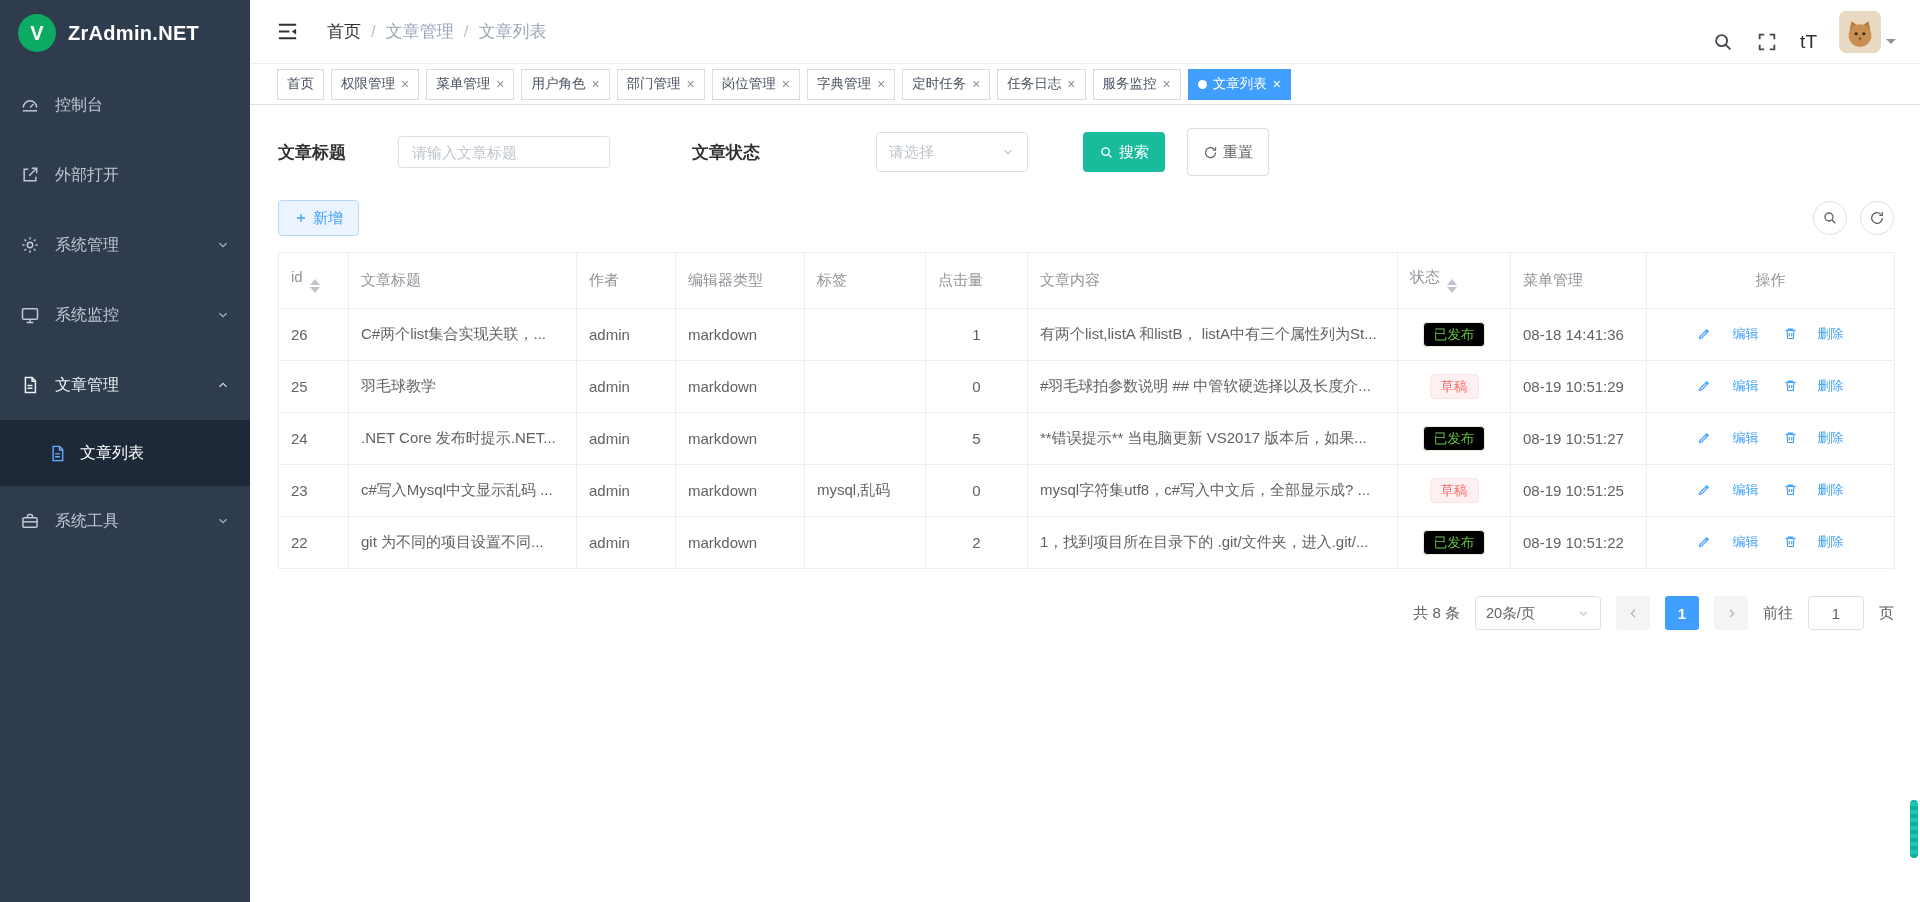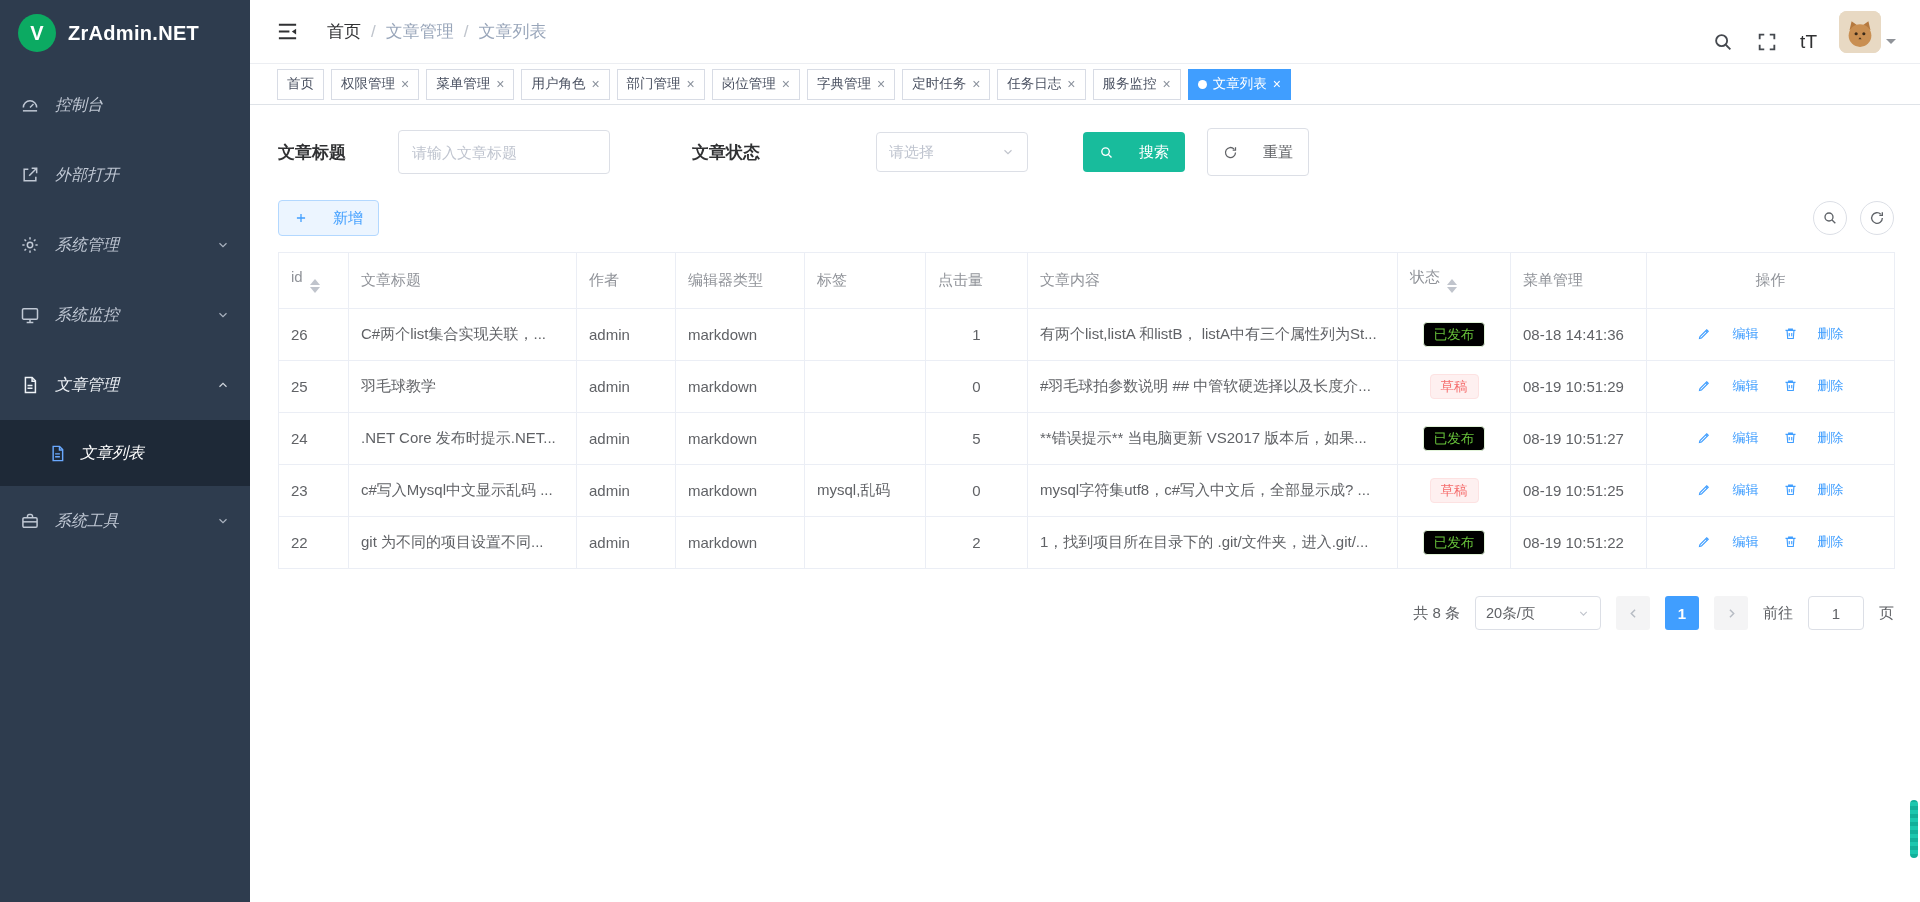--- a/index.html
+++ b/index.html
@@ -21,21 +21,21 @@
   }
   .logo-row { height: 66px; display: flex; align-items: center; gap: 12px; padding: 0 18px; cursor: pointer; }
   .logo-circle {
     width: 38px; height: 38px; border-radius: 50%;
     background: #0caa62; color: #fff;
     display: flex; align-items: center; justify-content: center;
     font-size: 20px; font-weight: 700;
   }
   .logo-title { color: #fff; font-size: 20px; font-weight: 700; letter-spacing: .3px; }
 
-  .menu { padding-top: 4px; font-style: italic; }
+  .menu { padding-top: 4px; }
   .menu-item {
     height: 70px; display: flex; align-items: center; gap: 15px;
     padding: 0 20px; color: #c0c8d4; font-size: 16px; cursor: pointer;
   }
   .menu-item .mi-icon { width: 20px; height: 20px; flex: none; }
   .menu-item .chev { margin-left: auto; opacity: .85; }
   .chev.up svg { transform: rotate(180deg); }
   .menu-item.expanded { color: #eef2f7; }
   .submenu-item {
     height: 66px; display: flex; align-items: center; gap: 13px;
@@ -79,35 +79,35 @@
   }
   .tab .tab-close { font-size: 14px; color: #8a919c; line-height: 1; cursor: pointer; }
   .tab.active { background: #409eff; border-color: #409eff; color: #fff; }
   .tab.active .tab-close { color: #fff; }
   .tab .dot { width: 9px; height: 9px; border-radius: 50%; background: #fff; }
 
   
   .filter-row { display: flex; align-items: center; padding: 23px 26px 0 28px; }
   .filter-label { font-size: 17px; font-weight: 700; color: #303133; }
   .text-input {
-    margin-left: 52px; width: 212px; height: 44px;
+    margin-left: 52px; width: 212px; height: 32px;
     border: 1px solid #dcdfe6; border-radius: 4px; padding: 12px 13px;
     font-size: 15px; color: #606266; outline: none;
     font-family: "Liberation Sans", "DejaVu Sans", sans-serif;
   }
   .text-input::placeholder { color: #bfc4cf; }
   .filter-label.second { margin-left: 82px; }
   .select-box {
     margin-left: 116px; width: 152px; height: 40px;
     border: 1px solid #dcdfe6; border-radius: 4px;
     display: flex; align-items: center; justify-content: space-between;
     padding: 0 12px; color: #bfc4cf; font-size: 15px; cursor: pointer; background: #fff;
   }
   .select-box .sel-chev { color: #c0c4cc; }
-  .btn { display: inline-flex; align-items: center; gap: 25px; border-radius: 4px; cursor: pointer; font-size: 15px; font-family: inherit; }
+  .btn { display: inline-flex; align-items: center; gap: 5px; border-radius: 4px; cursor: pointer; font-size: 15px; font-family: inherit; }
   .btn-search { margin-left: 55px; height: 40px; padding: 0 16px; background: #18bc9c; color: #fff; border: none; }
   .btn-reset  { margin-left: 22px; height: 48px; padding: 0 15px; background: #fff; color: #606266; border: 1px solid #dcdfe6; }
 
   
   .toolbar-row { display: flex; align-items: center; padding: 24px 26px 0 28px; }
   .btn-add { height: 36px; padding: 0 15px; background: #ecf5ff; border: 1px solid #b3d8ff; color: #409eff; }
   .toolbar-right { margin-left: auto; display: flex; gap: 13px; }
   .circle-btn {
     width: 34px; height: 34px; border-radius: 50%; border: 1px solid #dcdfe6;
     background: #fff; color: #5f6368; display: flex; align-items: center; justify-content: center; cursor: pointer;

